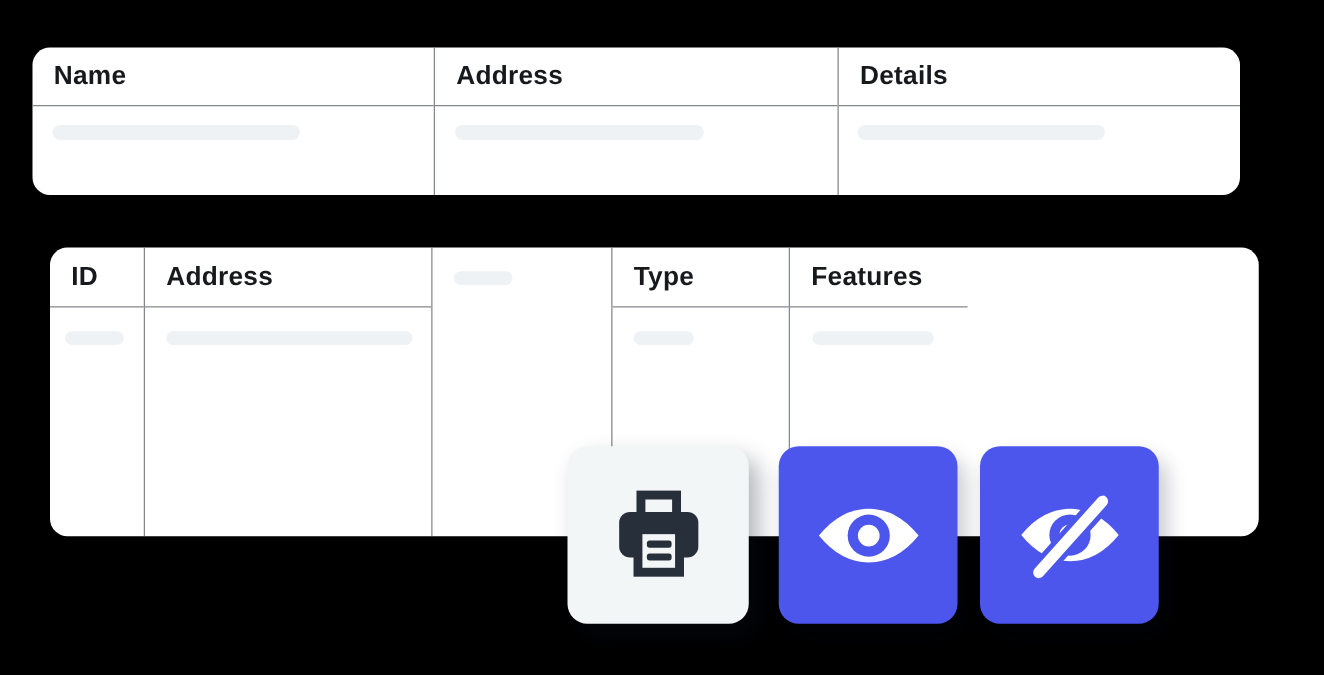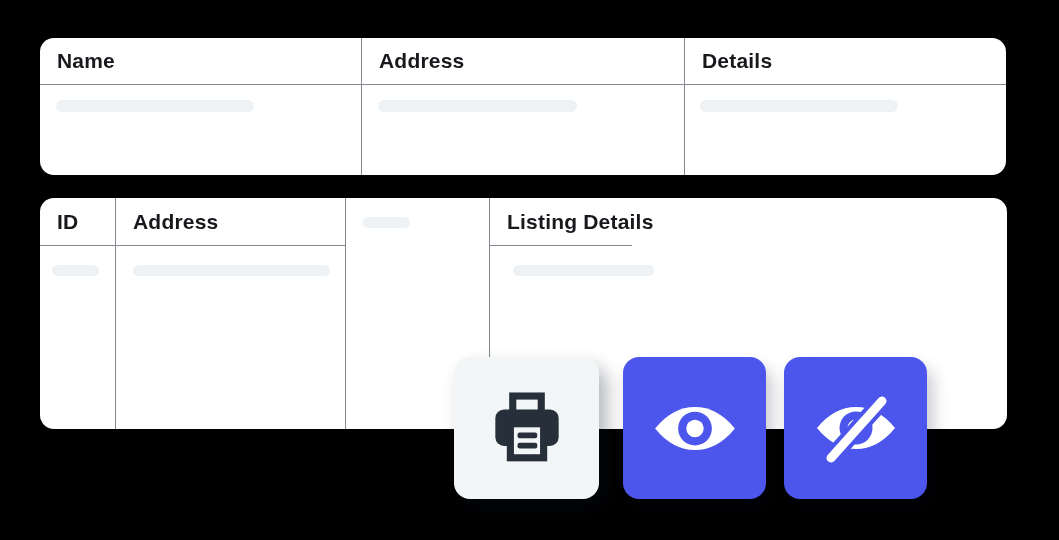--- a/index.html
+++ b/index.html
@@ -23,21 +23,21 @@
   .stage{position:absolute;inset:0;}
 
   .table-card{
     position:absolute;
     background:var(--surface);
     border-radius:14px;
     display:grid;
     overflow:hidden;
     z-index:1;
   }
-  #contacts-table{left:40px;top:38px;width:966px;height:137px;grid-template-columns:322px 323px 1fr;}
+  #contacts-table{left:26px;top:38px;width:966px;height:118px;grid-template-columns:322px 323px 1fr;}
   #listings-table{left:40px;top:198px;width:967px;height:231px;grid-template-columns:76px 230px 144px 142px 142px 1fr;}
 
   .col{display:flex;flex-direction:column;min-width:0;}
   .col:not(:last-child){border-right:1px solid var(--grid-line);}
   .th{
     height:47px;
     flex:0 0 47px;
     display:flex;align-items:center;
     padding-left:17px;
     border-bottom:1px solid var(--grid-line);
@@ -122,23 +122,29 @@
       <div class="td">
         <div class="bar" style="margin-left:17px;width:197px;"></div>
       </div>
     </div>
     <div class="col">
       <div class="td">
         <div class="bar" style="margin-left:17px;width:47px;"></div>
       </div>
     </div>
     <div class="col">
-      <div class="th">Listing Details</div>
+      <div class="th">Type</div>
       <div class="td">
-        <div class="bar" style="margin-left:23px;width:141px;"></div>
+        <div class="bar" style="margin-left:17px;width:48px;"></div>
+      </div>
+    </div>
+    <div class="col">
+      <div class="th">Features</div>
+      <div class="td">
+        <div class="bar" style="margin-left:18px;width:97px;"></div>
       </div>
     </div>
   </div>
 
   <button class="action-btn" id="print-button">
     <svg class="icon" width="76" height="73" viewBox="0 0 48 46">
       <rect x="15" y="2.5" width="18" height="13" fill="none" stroke="var(--icon-dark)" stroke-width="4.5"></rect>
       <rect x="4" y="11" width="40" height="23" rx="5.5" fill="var(--icon-dark)"></rect>
       <rect x="13.5" y="20" width="21" height="21.5" fill="var(--print-bg)" stroke="var(--icon-dark)" stroke-width="4.5"></rect>
       <rect x="18" y="25.5" width="12.5" height="3.6" rx="1.4" fill="var(--icon-dark)"></rect>

